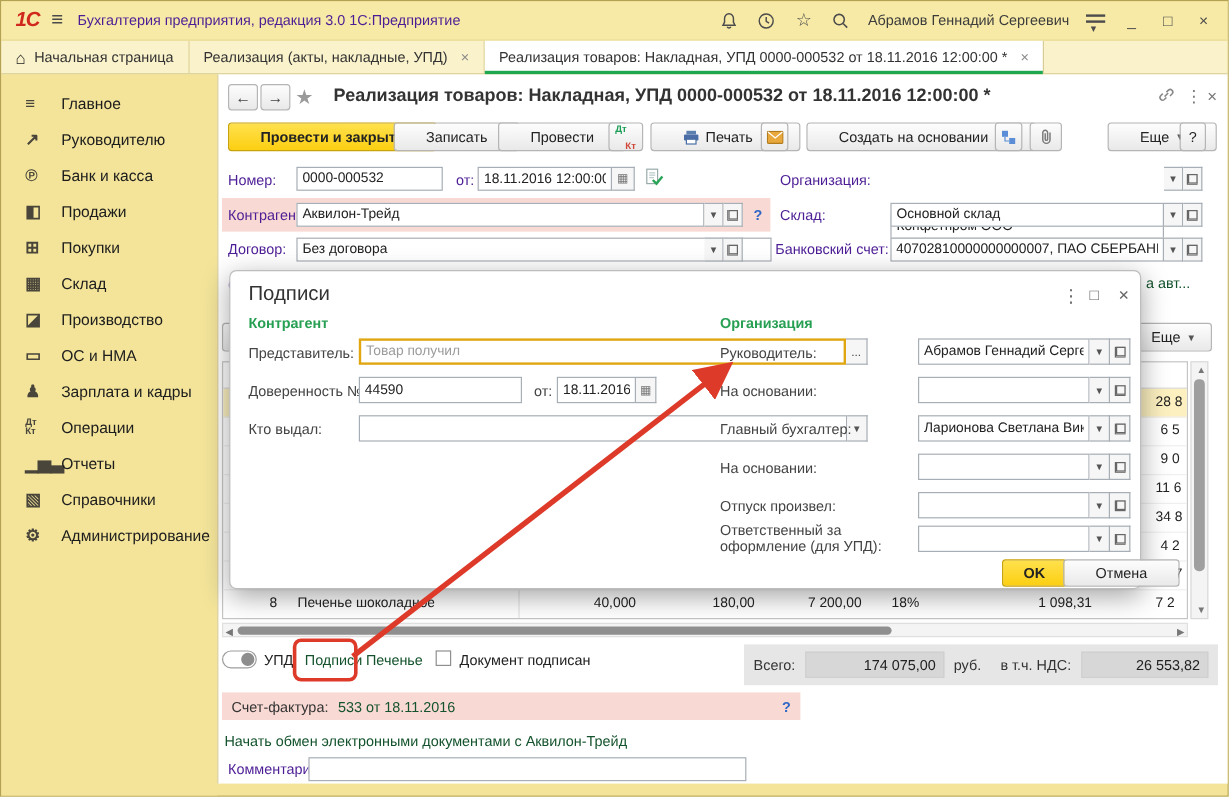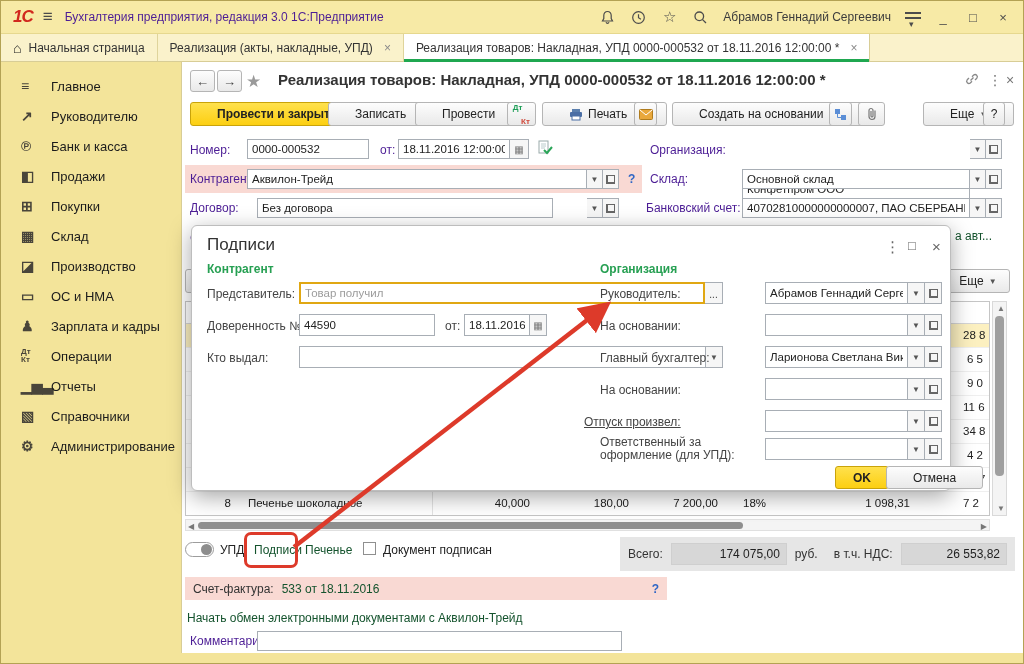--- a/index.html
+++ b/index.html
@@ -301,21 +301,21 @@
       </div>
     <span class="q-help" style="left:446px; top:110px;">?</span>
     <span class="lbl" style="left:468px; top:110px;">Склад:</span>
     <input class="inp" style="left: 560px; top: 107px; width: 228px;" readonly="" value="Основной склад">
     <div class="ddb" style="left:788px; top:107px;">▼</div>
     <div class="opb" style="left:804px; top:107px;">
         <span class="open-sq"></span>
       </div>
 
     <span class="lbl" style="left:8px; top:139px;">Договор:</span>
-    <input class="inp" style="left: 75px; top: 136px; width: 296px;" readonly="" value="Без договора">
+    <input class="inp" style="left: 65px; top: 136px; width: 396px;" readonly="" value="Без договора">
     <div class="ddb" style="left:405px; top:136px;">▼</div>
     <div class="opb" style="left:421px; top:136px;">
         <span class="open-sq"></span>
       </div>
     <span class="lbl" style="left:464px; top:139px;">Банковский счет:</span>
     <input class="inp" style="left: 560px; top: 136px; width: 228px;" readonly="" value="40702810000000000007, ПАО СБЕРБАНК">
     <div class="ddb" style="left:788px; top:136px;">▼</div>
     <div class="opb" style="left:804px; top:136px;">
         <span class="open-sq"></span>
       </div>
@@ -451,21 +451,21 @@
         <span class="open-sq"></span>
       </div>
 
     <span class="dlbl" style="left:408px; top:157px;">На основании:</span>
     <input class="dinp" style="left: 573px; top: 152px; width: 143px;" readonly="">
     <div class="dddb" style="left:716px; top:152px;">▼</div>
     <div class="dopb" style="left:733px; top:152px;">
         <span class="open-sq"></span>
       </div>
 
-    <span class="dlbl" style="left:392px; top:189px;text-decoration:underline;">Отпуск произвел:</span>
+    <span class="dlbl" style="left:408px; top:189px;">Отпуск произвел:</span>
     <input class="dinp" style="left: 573px; top: 184px; width: 143px;" readonly="">
     <div class="dddb" style="left:716px; top:184px;">▼</div>
     <div class="dopb" style="left:733px; top:184px;">
         <span class="open-sq"></span>
       </div>
 
     <span class="dlbl" style="left:408px; top:210px; width:160px; line-height:13px;">Ответственный за оформление (для УПД):</span>
     <input class="dinp" style="left: 573px; top: 212px; width: 143px;" readonly="">
     <div class="dddb" style="left:716px; top:212px;">▼</div>
     <div class="dopb" style="left:733px; top:212px;">

